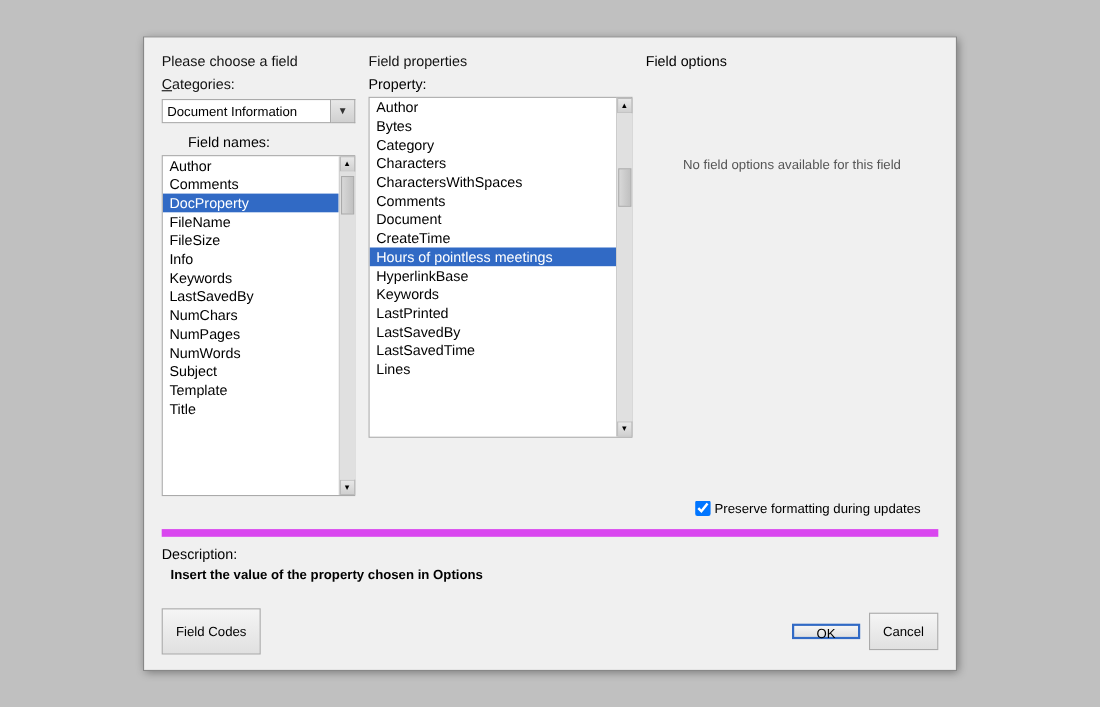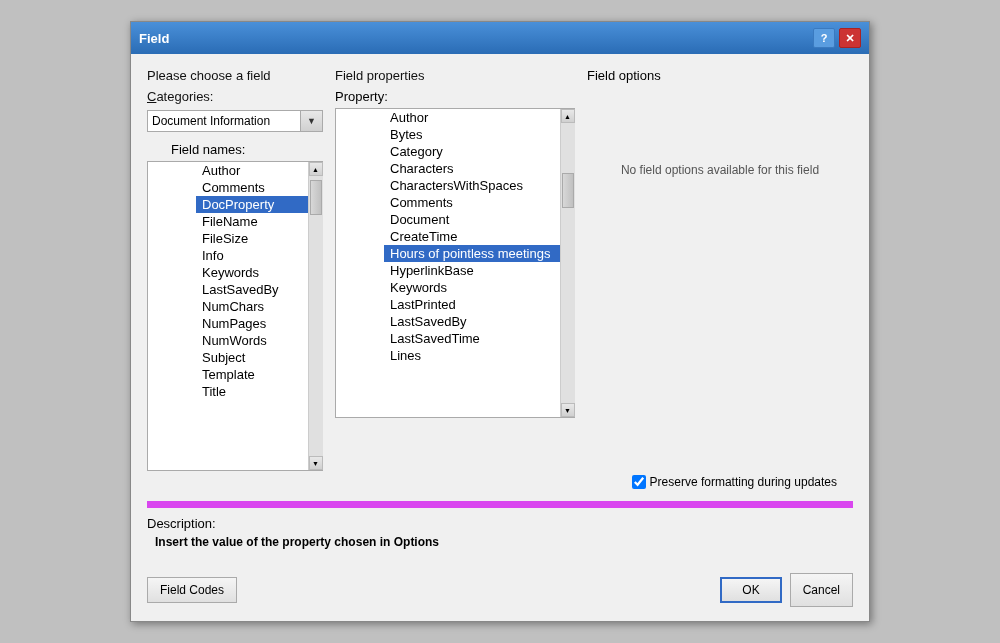--- a/index.html
+++ b/index.html
@@ -181,36 +181,36 @@
     }
 
     .bottom-bar {
       display: flex;
       justify-content: space-between;
       align-items: center;
       padding: 10px 16px 14px 16px;
     }
 
     .field-codes-btn {
-      height: 26px;
+      height: 42px;
       padding: 0 12px;
       background: linear-gradient(to bottom, #f5f5f5, #e0e0e0);
       border: 1px solid #aaa;
       font-size: 12px;
       cursor: pointer;
     }
 
     .ok-cancel-btns {
       display: flex;
       gap: 8px;
       align-items: center;
     }
 
     .ok-btn {
-      height: 26px;
+      height: 14px;
       padding: 0 20px;
       background: linear-gradient(to bottom, #f5f5f5, #e0e0e0);
       border: 2px solid #316ac5;
       font-size: 12px;
       cursor: pointer;
       font-weight: normal;
     }
 
     .cancel-btn {
       height: 34px;
@@ -246,21 +246,20 @@
 
     .listbox-with-scroll {
       display: flex;
       border: 1px solid #aaa;
       background: white;
     }
 
     .listbox-inner {
       flex: 1;
       overflow: hidden;
-      padding-left: 48px;
     }
 
     .listbox-scrollbar {
       width: 14px;
       background: #f0f0f0;
       border-left: 1px solid #ccc;
       display: flex;
       flex-direction: column;
       align-items: center;
     }
@@ -293,27 +292,20 @@
       top: 4px;
       left: 1px;
       cursor: pointer;
     }
   </style>
 </head>
 <body>
 
 <div class="dialog">
 
-  <div class="titlebar">
-    <span>Field</span>
-    <div class="titlebar-buttons">
-      <div class="titlebar-btn help">?</div>
-      <div class="titlebar-btn close">✕</div>
-    </div>
-  </div>
 
   <div class="dialog-content">
     <div class="columns">
 
       <div class="column-left">
         <div class="section-label">Please choose a field</div>
         <div class="section-label">
           <span class="underline">C</span><span>ategories:</span>
         </div>
         <div class="dropdown-wrapper">

